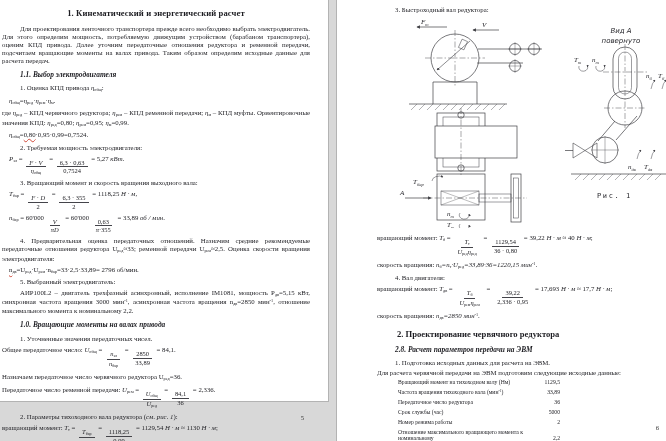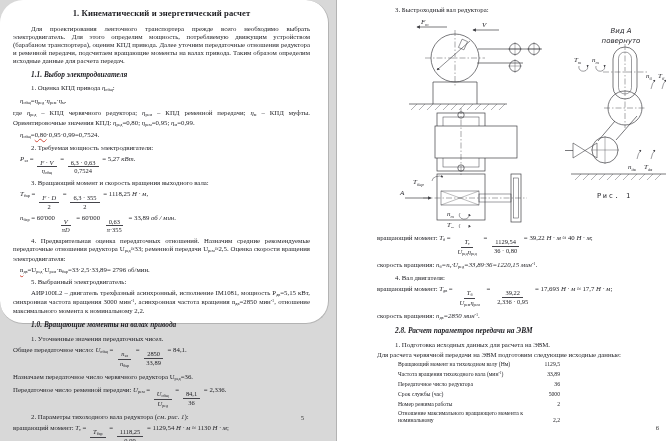--- a/index.html
+++ b/index.html
@@ -5,24 +5,23 @@
   html,body{margin:0;padding:0}
   body{
     width:666px;height:441px;overflow:hidden;position:relative;
     background:#d8d8d8;
     font-family:"Liberation Serif", serif;
     color:#1d1d22;
   }
   .viewer{position:absolute;inset:0}
   .page{position:absolute;background:#ffffff;box-sizing:border-box}
   .page-left{
-    left:0;top:0;width:329px;height:324px;
+    left:0;top:0;width:329px;height:402px;
     border-right:1px solid #b3b3b3;border-bottom:1px solid #b3b3b3;
-    padding:6px 18px 0 13px;
-    border-radius:23px;
+    padding:6px 18px 0 2px;
   }
   .page-right{
     left:336px;top:0;width:340px;height:441px;
     border-left:1px solid #b3b3b3;
     padding:3px 10px 0 40px;
   }
   .doc{font-size:6.8px;line-height:1.18;}
   .bh1{font-weight:bold;font-size:8.6px;text-align:center;margin:2px 0 7px 0;letter-spacing:.1px}
   .bh1-left{font-weight:bold;font-size:8.6px;margin:8px 0 6px 0;text-indent:20px}
   .bh2{font-weight:bold;font-style:italic;font-size:7.4px;margin:6px 0 4.5px 0;text-indent:18px}
@@ -225,20 +224,21 @@
     <div class="bfl0">скорость вращения: <span class="tok-i">n</span><span class="tok-sub">б</span><span class="tok-i">=n</span><span class="tok-sub">т</span><span class="tok-i">·U</span><span class="tok-sub">ред</span><span class="tok-i">=33,89·36=1220,15 мин</span><span class="tok-sup">-1</span>.</div>
     <div class="bli">4. Вал двигателя:</div>
     <div class="bfl0">вращающий момент: <span class="tok-i">T</span><span class="tok-sub">дв</span> = <span class="frac">
           <span class="fn"><span class="tok-i">T</span><span class="tok-sub">б</span></span>
           <span class="fd"><span class="tok-i">U</span><span class="tok-sub">рем</span><span class="tok-i">η</span><span class="tok-sub">рем</span></span>
         </span> = <span class="frac">
           <span class="fn">39,22</span>
           <span class="fd">2,336 · 0,95</span>
         </span> = 17,693 <span class="tok-i">Н · м</span> ≈ 17,7 <span class="tok-i">Н · м</span>;</div>
     <div class="bfl0">скорость вращения: <span class="tok-i">n</span><span class="tok-sub">дв</span><span class="tok-i">=2850 мин</span><span class="tok-sup">-1</span>.</div>
+    <div class="bh1-left">2. Проектирование червячного редуктора</div>
     <div class="bh2">2.8. Расчет параметров передачи на ЭВМ</div>
     <div class="bli">1. Подготовка исходных данных для расчета на ЭВМ.</div>
     <div class="bp0">Для расчета червячной передачи на ЭВМ подготовим следующие исходные данные:</div>
     <div class="kvtable">
         <div class="trow">
           <span class="tlabel">Вращающий момент на тихоходном валу (Нм)</span>
           <span class="tvalue">1129,5</span>
         </div>
         <div class="trow">
           <span class="tlabel">Частота вращения тихоходного вала (мин<span class="tok-sup">-1</span>)</span>

